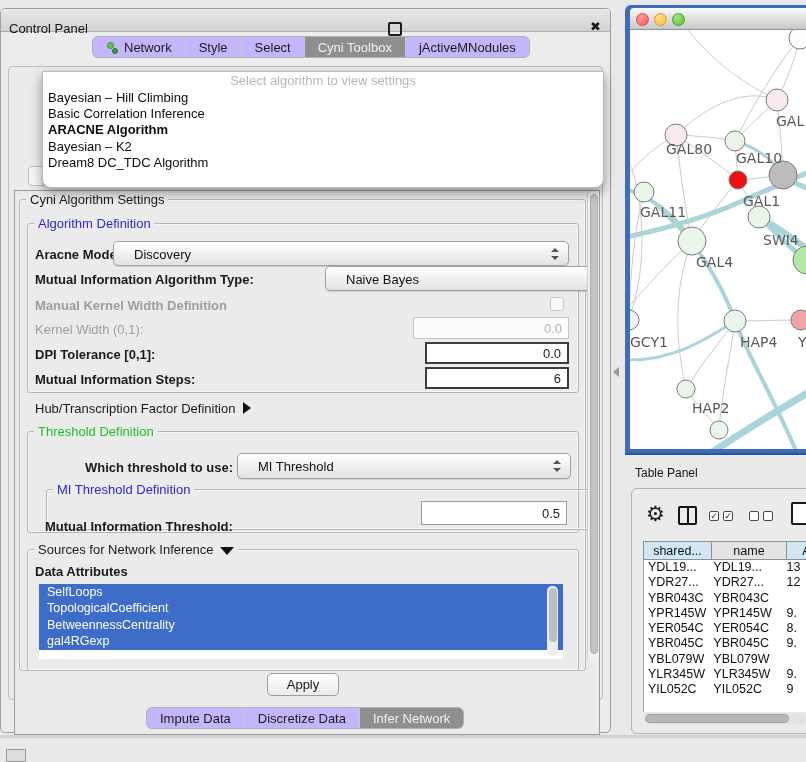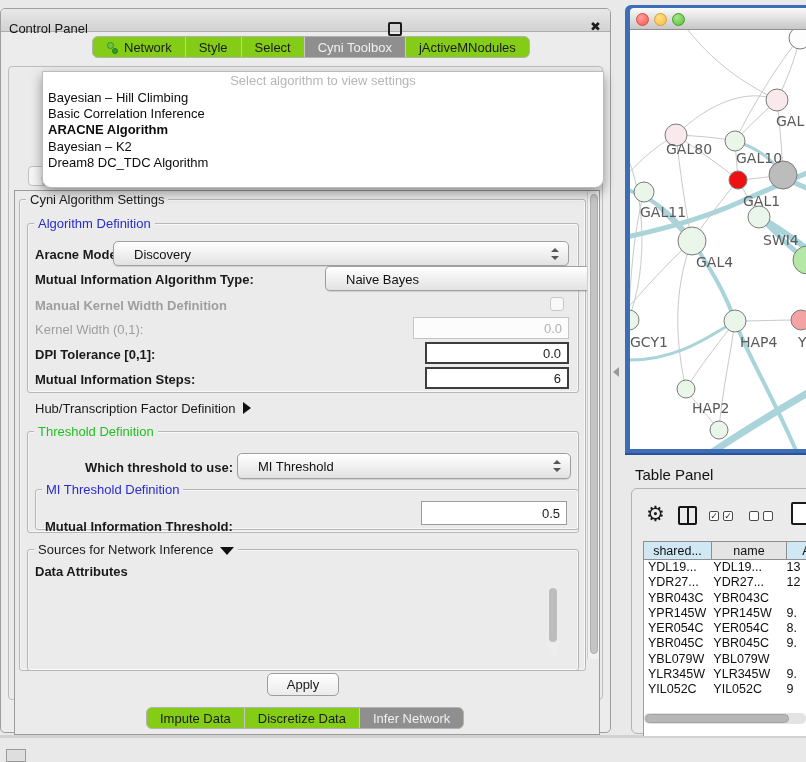--- a/index.html
+++ b/index.html
@@ -10,21 +10,21 @@
   
   #cp-window{left:0;top:8px;width:611px;height:725px;background:#ececec;
              border:1px solid #9e9e9e;border-radius:5px;box-sizing:border-box;}
   #cp-header{left:1px;top:9px;width:609px;height:22px;background:linear-gradient(#e8e8e8,#d2d2d2);
              border-bottom:1px solid #adadad;border-radius:4px 4px 0 0;}
   #cp-title{left:8px;top:12px;font-size:13px;color:#141414;}
   #float-icon{right:208px;top:13px;width:10px;height:10px;border:2px solid #1c1c1c;border-radius:2px;left:auto;position:absolute;}
   #close-icon{left:589px;top:10px;font-size:13px;font-weight:bold;color:#1c1c1c;}
 
   
-  .tabbar{display:flex;height:22px;background:#84cc16;border:1px solid #b2b2b2;border-radius:6px;
+  .tabbar{display:flex;height:22px;background:#c4b5fd;border:1px solid #b2b2b2;border-radius:6px;
           overflow:hidden;box-sizing:border-box;}
   .seg{display:flex;align-items:center;padding:0 13px;border-right:1px solid #c8c8c8;
        font-size:13px;color:#1b1b1b;white-space:nowrap;}
   .seg:last-child{border-right:none;}
   .seg.sel{background:#8f8f8f;color:#f0f0f0;}
   #top-tabbar{left:92px;top:36px;}
   #bottom-tabbar{left:146px;top:707px;}
   .net-glyph{position:relative;width:13px;height:13px;margin-right:5px;display:inline-block;}
   .net-glyph::before{content:"";position:absolute;left:1px;top:1px;width:5px;height:5px;border-radius:50%;
        background:#6cc24a;border:1px solid #3e8f2a;}
@@ -109,35 +109,35 @@
               box-shadow:inset 0 -2px 0 #2c519c;}
   #net-titlebar{left:630px;top:8px;width:176px;height:22px;background:linear-gradient(#fafafa,#c7c7c7);
                 border-bottom:1px solid #8f8f8f;border-radius:4px 0 0 0;box-sizing:border-box;}
   .light{position:absolute;top:4.5px;width:13px;height:13px;border-radius:50%;box-sizing:border-box;}
   #light-close{left:6px;background:radial-gradient(circle at 35% 30%,#ff9f99,#fc5753);border:1px solid #d84a42;}
   #light-min{left:24px;background:radial-gradient(circle at 35% 30%,#ffe084,#fdbc40);border:1px solid #d69e33;}
   #light-zoom{left:42px;background:radial-gradient(circle at 35% 30%,#a8e884,#54bf3b);border:1px solid #3f9e2c;}
   #net-canvas{left:630px;top:30px;width:176px;height:419px;background:#ffffff;overflow:hidden;}
 
   
-  #tp-title{left:635px;top:466px;font-size:15px;color:#121212;}
+  #tp-title{left:635px;top:466px;font-size:12px;color:#121212;}
   #tp-container{left:631px;top:488px;width:182px;height:246px;border:1px solid #b3b3b3;border-radius:6px;
                 background:#ebebeb;box-sizing:border-box;}
   .gear{left:646px;top:503px;font-size:21px;color:#1b1b1b;line-height:1;}
   #cols-icon{left:678px;top:506px;width:19px;height:19px;border:2px solid #141414;border-radius:2px;box-sizing:border-box;}
   #cols-icon::after{content:"";position:absolute;left:6.5px;top:0;width:2px;height:15px;background:#141414;}
   .cb{position:absolute;width:10px;height:10px;border:1.5px solid #4a4a4a;border-radius:2px;box-sizing:border-box;
       font-size:9px;line-height:8px;text-align:center;color:#222;background:#fff;}
   #doc-icon{left:791px;top:502px;width:17px;height:23px;background:#fff;border:2px solid #1b1b1b;border-radius:2px;box-sizing:border-box;}
 
   #tbl-head{left:643px;top:541px;height:19px;display:flex;}
   .th{height:19px;line-height:19px;text-align:center;font-size:12.5px;color:#111;
       border:1px solid #8f8f8f;border-right:none;background:#e4e4e4;box-sizing:border-box;overflow:hidden;}
   .th.blue{background:#cfe8f3;}
-  #tbl-body{left:643px;top:560px;width:163px;height:176px;background:#ffffff;border-left:1px solid #9f9f9f;
+  #tbl-body{left:643px;top:560px;width:163px;height:152px;background:#ffffff;border-left:1px solid #9f9f9f;
             box-sizing:border-box;overflow:hidden;}
   .tr{display:flex;height:15.3px;line-height:15.3px;font-size:12.5px;color:#101010;white-space:nowrap;}
   .td1{width:67px;padding-left:4px;overflow:hidden;}
   .td2{width:75px;overflow:hidden;}
   .td3{width:20px;overflow:hidden;}
   #h-scrollbar{left:644px;top:713px;width:162px;height:11px;background:#e3e3e3;border-radius:5px;}
   #h-thumb{left:645px;top:714px;width:144px;height:9px;background:#b7b7b7;border:1px solid #a2a2a2;border-radius:5px;box-sizing:border-box;}
 </style>
 </head>
 <body>
@@ -233,32 +233,38 @@
     <span class="lbl" style="left:20px;top:210px;"><span>Hub/Transcription Factor Definition</span><span class="tri-right"></span></span>
 
     <div class="group" style="position:absolute;left:12px;top:240px;width:550px;height:100px;">
       <span class="group-title t-green">Threshold Definition</span>
     </div>
     <span class="lbl b" style="left:70px;top:269px;">Which threshold to use:</span>
     <div class="combo" style="left:222px;top:262px;width:334px;height:26px;">
       <span class="cval">MI Threshold</span>
       <span class="spin"></span>
     </div>
-    <div class="group" style="position:absolute;left:20px;top:298px;width:542px;height:39px;">
+    <div class="group" style="position:absolute;left:31px;top:298px;width:542px;height:39px;">
       <span class="group-title t-blue">MI Threshold Definition</span>
     </div>
     <span class="lbl b" style="left:30px;top:328px;">Mutual Information Threshold:</span>
     <div class="fld thin" style="left:406px;top:310px;width:146px;height:24px;">
       <span class="val">0.5</span>
     </div>
 
     <div class="group" style="position:absolute;left:12px;top:358px;width:550px;height:120px;">
       <span class="group-title t-black"><span>Sources for Network Inference</span><span class="tri-down"></span></span>
     </div>
     <span class="lbl b" style="left:20px;top:373px;">Data Attributes</span>
+    <div class="abs" id="attr-list" style="left:24px;top:393px;">
+        <div class="attr-item">SelfLoops</div>
+        <div class="attr-item">TopologicalCoefficient</div>
+        <div class="attr-item">BetweennessCentrality</div>
+        <div class="attr-item">gal4RGexp</div>
+      </div>
     <div class="abs" id="attr-scroll" style="left:532px;top:395px;">
       <div class="abs" id="attr-thumb" style="left:1.5px;top:2px;"></div>
     </div>
   </div>
 
   <div class="abs" id="v-scrollbar">
     <div class="abs" id="v-thumb" style="left:1.5px;top:3px;"></div>
   </div>
 
   <div class="abs" id="apply-btn">Apply</div>

